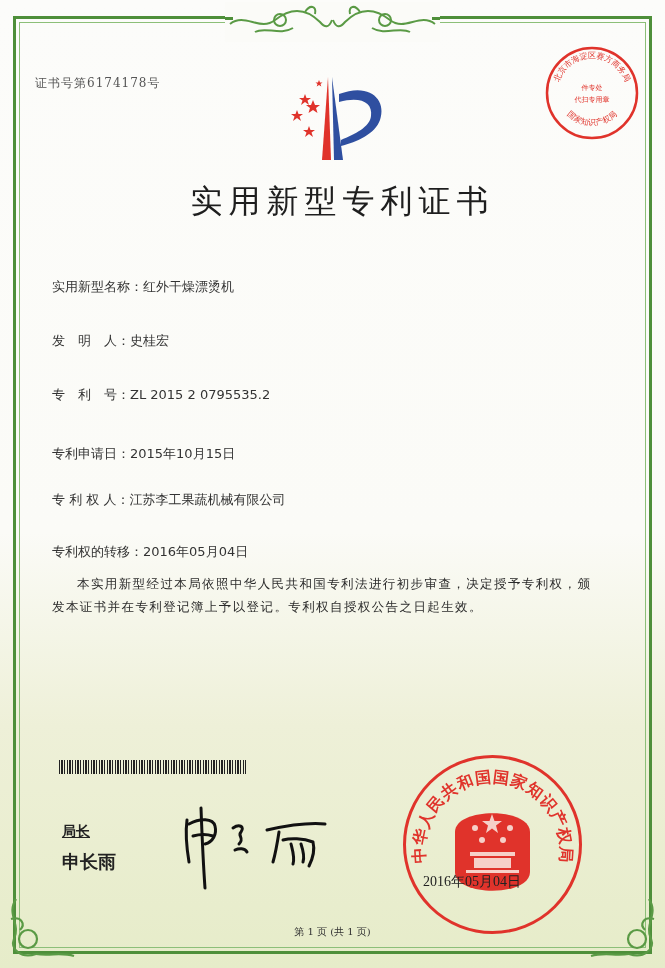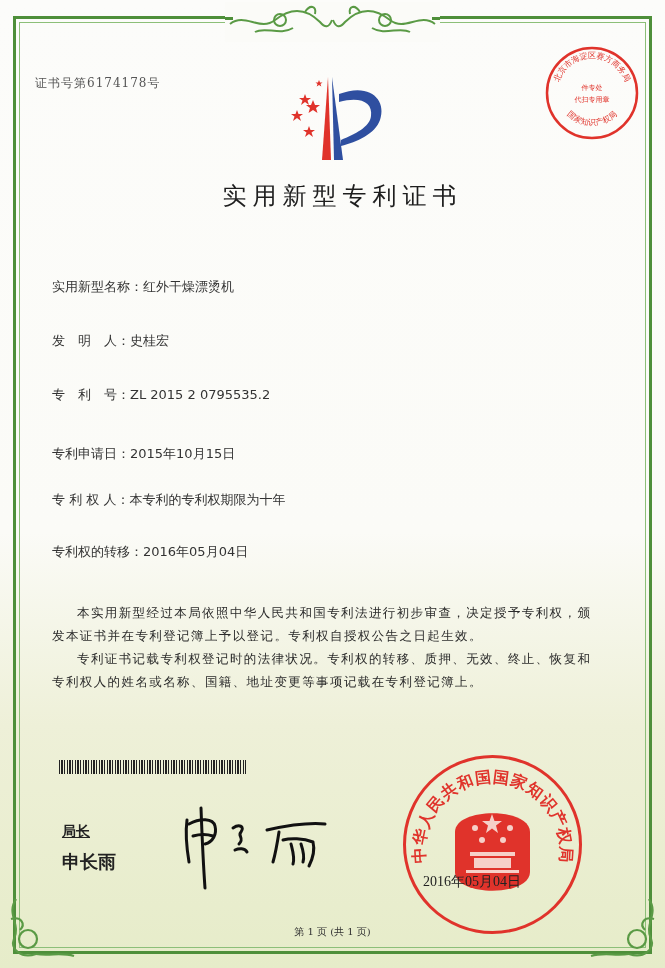--- a/index.html
+++ b/index.html
@@ -32,40 +32,40 @@
   .cert-no {
     position:absolute; left:35px; top:75px; font-size:12px; color:#555;
     letter-spacing:1px;
   }
   .logo { position:absolute; left:275px; top:72px; width:120px; height:92px; }
   .agency-seal {
     position:absolute; left:543px; top:44px; width:98px; height:98px;
   }
   .title {
     position:absolute; left:0; right:0; top:180px; text-align:center;
-    font-size:24px; letter-spacing:6px; color:#1e1e1e;
+    font-size:32px; letter-spacing:6px; color:#1e1e1e;
     font-family:"DejaVu Sans","Liberation Sans",sans-serif; font-weight:normal;padding-left:20px;
   }
   .field {
     position:absolute; left:52px; font-size:13px; color:#333;
     white-space:nowrap;
   }
   .field .label { letter-spacing:0; }
   .field .value { font-family:"DejaVu Sans","Liberation Sans",sans-serif; }
   .f1 { top:278px; }
   .f2 { top:332px; }
   .f3 { top:386px; }
   .f4 { top:437px;margin-top:8px; }
   .f5 { top:491px; }
   .f6 { top:543px; }
 
   .body-text {
     position:absolute; left:52px; top:572px; width:552px;
     font-size:12.5px; line-height:23px; color:#2b2b2b;
-    font-family:"DejaVu Sans","Liberation Sans",sans-serif; letter-spacing:1.4px;margin-top:29px;
+    font-family:"DejaVu Sans","Liberation Sans",sans-serif; letter-spacing:1.4px;
   }
   .body-text p { margin:0; text-indent:2em; }
 
   .barcode {
     position:absolute; left:59px; top:760px; width:187px; height:14px;
     background:repeating-linear-gradient(90deg,#222 0 1px,transparent 1px 2px,#222 2px 4px,transparent 4px 5px,#222 5px 6px,transparent 6px 8px);
   }
   .director-title {
     position:absolute; left:62px; top:823px; font-size:14px; font-weight:bold; color:#222;
     font-family:"DejaVu Sans","Liberation Sans",sans-serif;
@@ -162,29 +162,28 @@
 <div class="field f2">
   <span class="label">发　明　人：</span><span class="value">史桂宏</span>
 </div>
 <div class="field f3">
   <span class="label">专　利　号：</span><span class="value">ZL 2015 2 0795535.2</span>
 </div>
 <div class="field f4">
   <span class="label">专利申请日：</span><span class="value">2015年10月15日</span>
 </div>
 <div class="field f5">
-  <span class="label">专 利 权 人：</span><span class="value">本专利的专利权期限为十年</span>
+  <span class="label">专 利 权 人：</span><span class="value">江苏李工果蔬机械有限公司</span>
 </div>
 <div class="field f6">
   <span class="label">专利权的转移：</span><span class="value">2016年05月04日</span>
 </div>
 
 <div class="body-text">
   <p>本实用新型经过本局依照中华人民共和国专利法进行初步审查，决定授予专利权，颁发本证书并在专利登记簿上予以登记。专利权自授权公告之日起生效。</p>
-  <p>专利证书记载专利权登记时的法律状况。专利权的转移、质押、无效、终止、恢复和专利权人的姓名或名称、国籍、地址变更等事项记载在专利登记簿上。</p>
 </div>
 
 <div class="barcode"></div>
 
 <div class="director-title">局长</div>
 <div class="director-name">申长雨</div>
 
 <svg class="signature" viewBox="0 0 170 90">
   <g fill="none" stroke="#111" stroke-width="3" stroke-linecap="round">
     <path d="M12 20 C10 35,12 50,14 62"></path>

